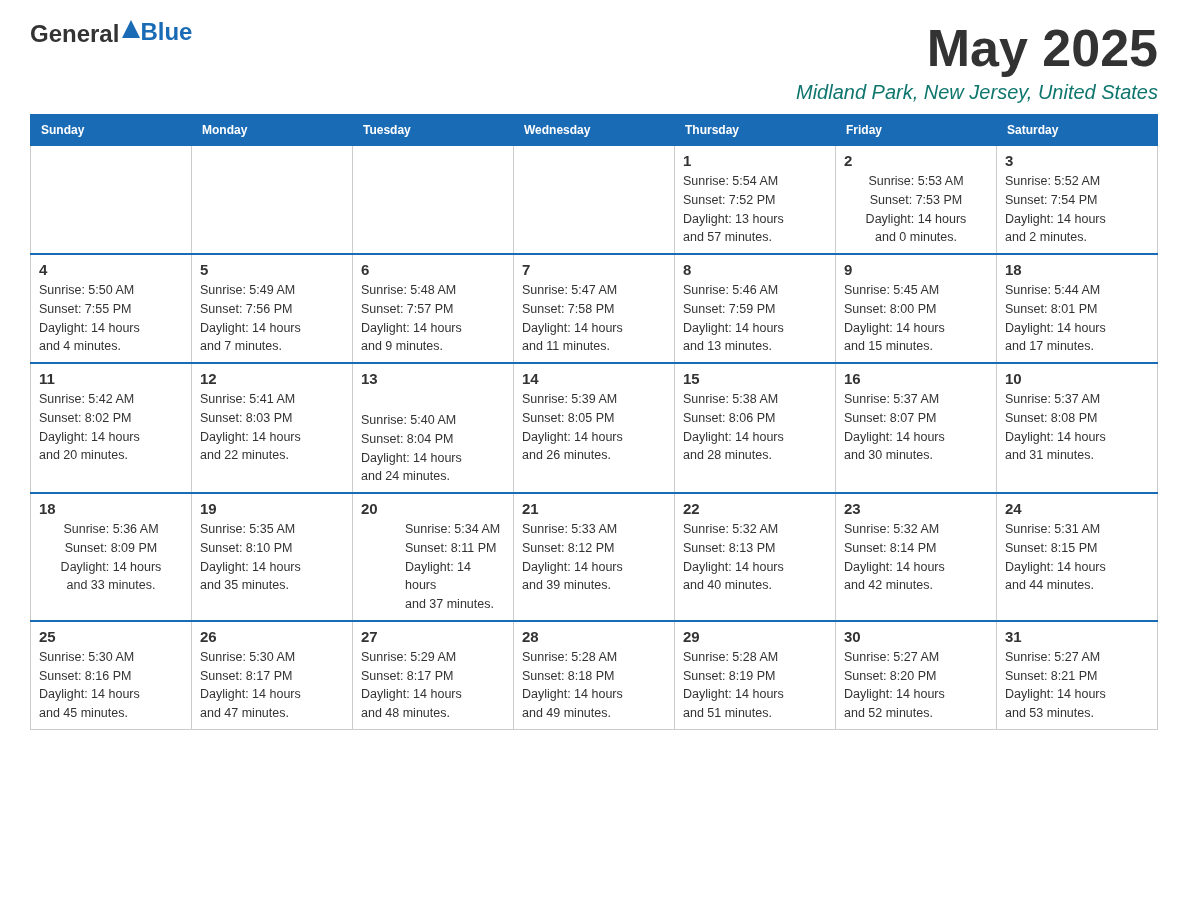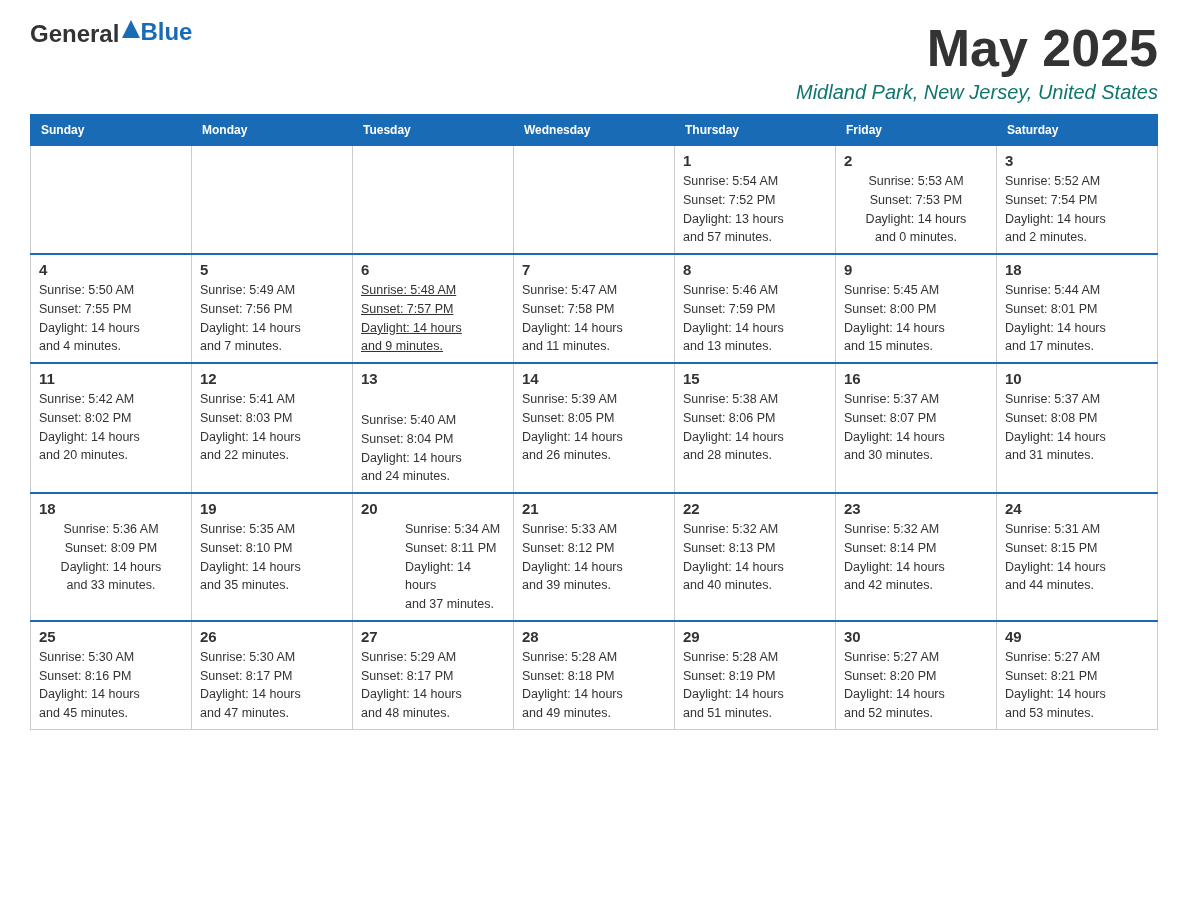--- a/index.html
+++ b/index.html
@@ -155,21 +155,21 @@
         </td>
         <td>
           <div class="day-number">5</div>
           <div class="day-info" style="white-space: pre-line;">Sunrise: 5:49 AM
 Sunset: 7:56 PM
 Daylight: 14 hours
 and 7 minutes.</div>
         </td>
         <td>
           <div class="day-number">6</div>
-          <div class="day-info" style="white-space: pre-line; text-decoration: underline;">Sunrise: 5:48 AM
+          <div class="day-info" style="white-space: pre-line;">Sunrise: 5:48 AM
 Sunset: 7:57 PM
 Daylight: 14 hours
 and 9 minutes.</div>
         </td>
         <td>
           <div class="day-number">7</div>
           <div class="day-info" style="white-space: pre-line;">Sunrise: 5:47 AM
 Sunset: 7:58 PM
 Daylight: 14 hours
 and 11 minutes.</div>
@@ -335,21 +335,21 @@
 and 51 minutes.</div>
         </td>
         <td>
           <div class="day-number">30</div>
           <div class="day-info" style="white-space: pre-line;">Sunrise: 5:27 AM
 Sunset: 8:20 PM
 Daylight: 14 hours
 and 52 minutes.</div>
         </td>
         <td>
-          <div class="day-number">49</div>
+          <div class="day-number">31</div>
           <div class="day-info" style="white-space: pre-line;">Sunrise: 5:27 AM
 Sunset: 8:21 PM
 Daylight: 14 hours
 and 53 minutes.</div>
         </td>
       </tr>
     </tbody>
 </table>
 
 </body></html>

